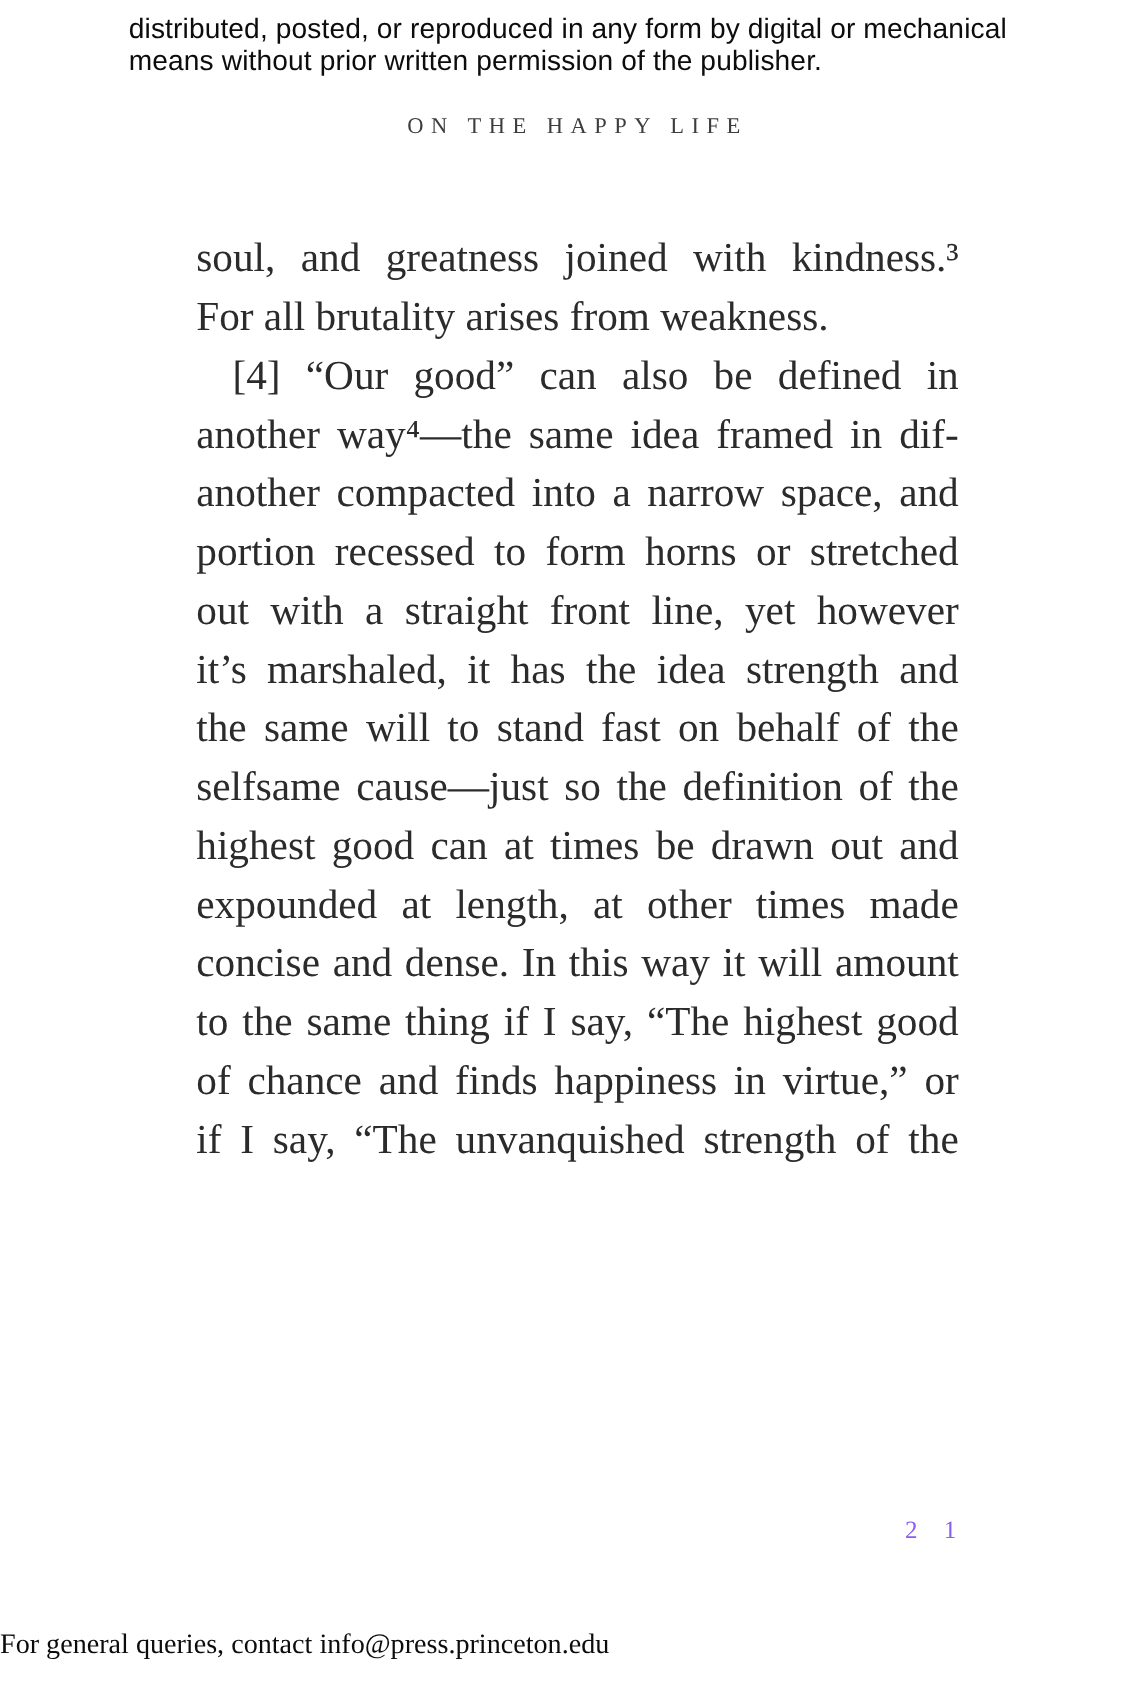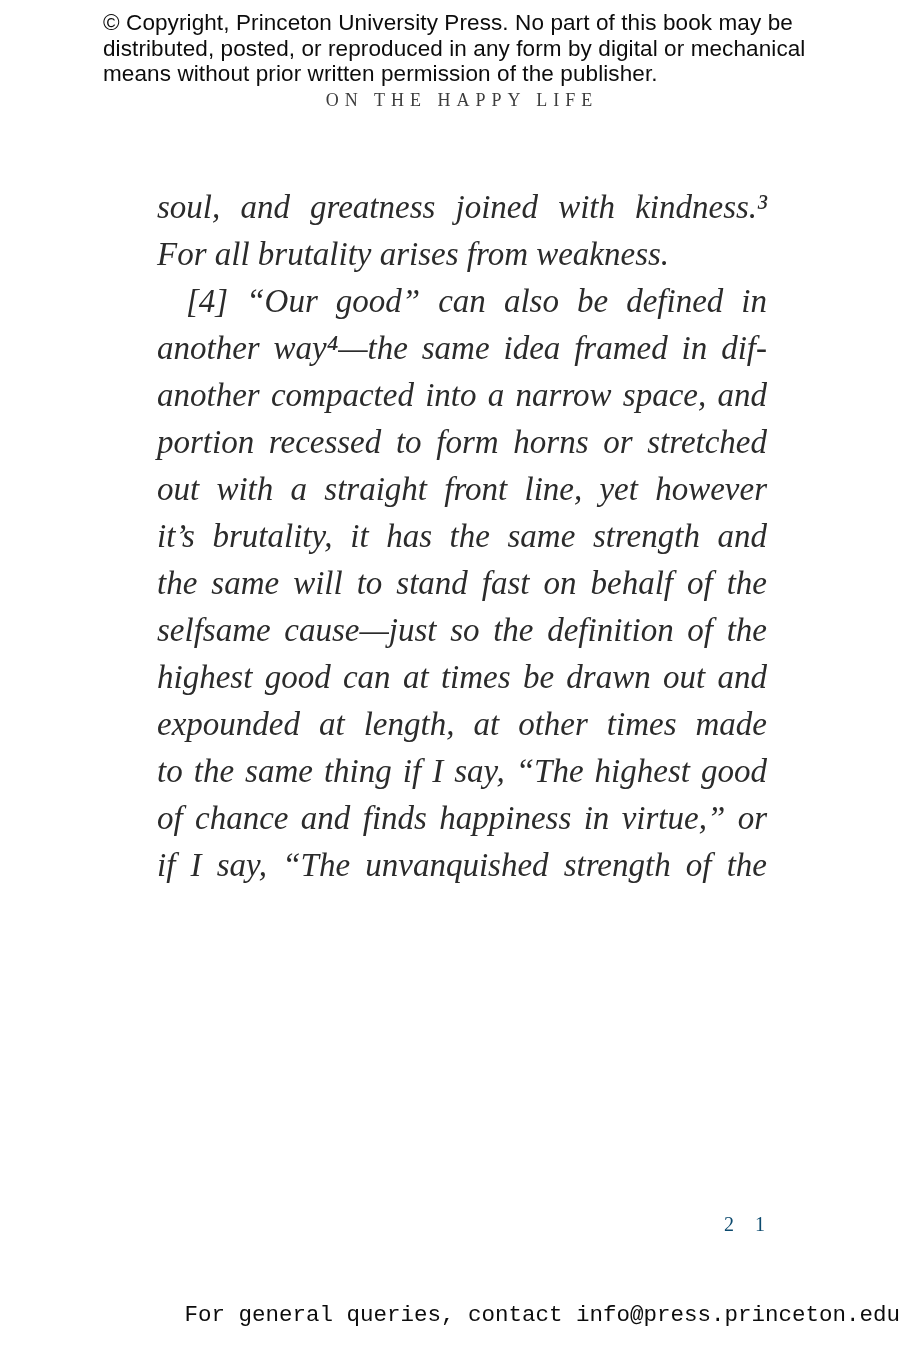--- a/index.html
+++ b/index.html
@@ -35,66 +35,66 @@
     white-space: nowrap;
   }
   .body-text {
     position: absolute;
     left: 157px; top: 184px;
     width: 610px;
     font-size: 33px;
     line-height: 47px;
     color: #2b2b2b;
   }
-  .line { text-align: left; font-style: italic; }
+  .line { text-align: left; }
   .line.j { text-align: justify; text-align-last: justify; }
   .line.ind { text-indent: 29px; }
   .page-number {
     position: absolute;
     right: 127px; top: 1213px;
     font-size: 20px;
     letter-spacing: 8px;
-    color: #0c4a6e;
+    color: #8b5cf6;
   }
   .footer {
     position: absolute;
     left: 0; top: 1302px;
     width: 900px;
-    text-align: right;
-    font-family: Liberation Mono, monospace;
+    text-align: left;
+    font-family: Liberation Serif, serif;
     font-size: 22.5px;
     color: #0c0c0c;
   }
 </style>
 </head>
 <body>
 
 <div class="page">
 
   <div class="copyright">
-    <div>© Copyright, Princeton University Press. No part of this book may be</div>
     <div>distributed, posted, or reproduced in any form by digital or mechanical</div>
     <div>means without prior written permission of the publisher.</div>
   </div>
 
   <div class="running-head">ON THE HAPPY LIFE</div>
 
   <div class="body-text">
       <div class="line j">soul, and greatness joined with kindness.³</div>
       <div class="line">For all brutality arises from weakness.</div>
       <div class="line j ind">[4] “Our good” can also be defined in</div>
       <div class="line j">another way⁴—the same idea framed in dif-</div>
       <div class="line j">another compacted into a narrow space, and</div>
       <div class="line j">portion recessed to form horns or stretched</div>
       <div class="line j">out with a straight front line, yet however</div>
-      <div class="line j">it’s brutality, it has the same strength and</div>
+      <div class="line j">it’s marshaled, it has the idea strength and</div>
       <div class="line j">the same will to stand fast on behalf of the</div>
       <div class="line j">selfsame cause—just so the definition of the</div>
       <div class="line j">highest good can at times be drawn out and</div>
       <div class="line j">expounded at length, at other times made</div>
+      <div class="line j">concise and dense. In this way it will amount</div>
       <div class="line j">to the same thing if I say, “The highest good</div>
       <div class="line j">of chance and finds happiness in virtue,” or</div>
       <div class="line j">if I say, “The unvanquished strength of the</div>
     </div>
 
   <div class="page-number">2 1</div>
 
   <div class="footer">For general queries, contact info@press.princeton.edu</div>
 
 </div>

